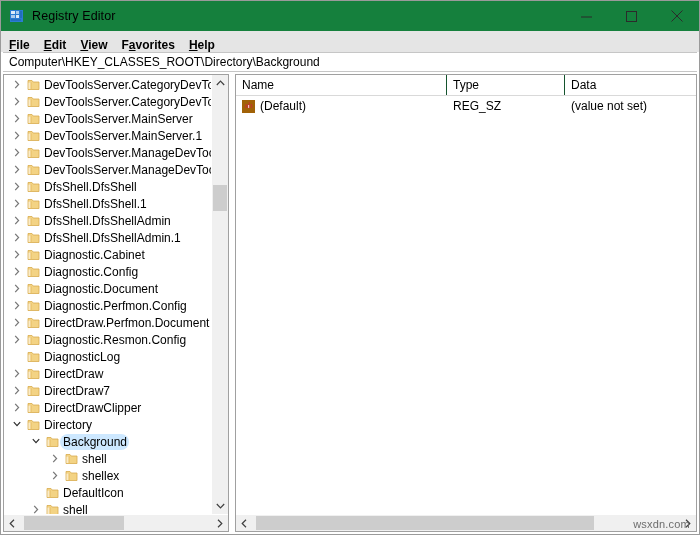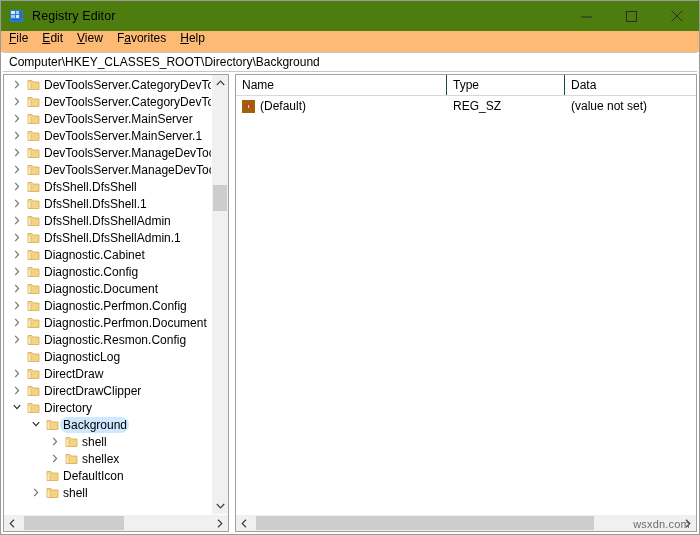--- a/index.html
+++ b/index.html
@@ -23,21 +23,21 @@
     box-sizing: border-box;
     border: 1px solid #9a9a9a;
     display: flex;
     flex-direction: column;
   }
 
   
   .titlebar {
     height: 30px;
     min-height: 30px;
-    background: #4d7c0f;
+    background: #15803d;
     display: flex;
     align-items: center;
     position: relative;
     text-align: center;
   }
   .title-icon {
     width: 16px;
     height: 16px;
     margin-left: 8px;
     margin-right: 7px;
@@ -63,23 +63,24 @@
     align-items: center;
     justify-content: center;
   }
   .wbtn svg { display: block; }
 
   
   .menubar {
     height: 21px;
     min-height: 21px;
     display: flex;
-    align-items: flex-start;
+    align-items: flex-end;
     padding-left: 8px;
-    background: #fdba74;
+    background: #e5e5e5;
+    font-weight: bold;
   }
   .menuitem {
     font-size: 12px;
     color: #000000;
     margin-right: 14px;
     white-space: nowrap;
     line-height: 14px;
   }
   .menuitem u { text-decoration: underline; }
 
@@ -596,21 +597,21 @@
                     <polyline points="2.2,0.8 5.6,4.5 2.2,8.2" fill="none" stroke="#777777" stroke-width="1.2"></polyline>
                   </svg>
                 </div>
                 <div class="folder">
                   <svg width="13" height="12" viewBox="0 0 13 12">
                     <path d="M1 1.5 L5 1.5 L6.2 3 L12 3 L12 10.5 L1 10.5 Z" fill="#f3d384" stroke="#d8ab4e" stroke-width="0.8"></path>
                     <rect x="1.4" y="3.6" width="2.2" height="6.4" fill="#ffffff" opacity="0.55"></rect>
                     <rect x="3.6" y="3.4" width="1.1" height="6.8" fill="#e8c06a" opacity="0.9"></rect>
                   </svg>
                 </div>
-                <div class="tlabel">Diagnostic.Perfmon.Document</div>
+                <div class="tlabel">DirectDraw.Perfmon.Document</div>
               </div>
               <div class="trow">
                 <div class="tindent" style="width: 5px;"></div>
                 <div class="chev">
                   <svg width="8" height="9" viewBox="0 0 8 9">
                     <polyline points="2.2,0.8 5.6,4.5 2.2,8.2" fill="none" stroke="#777777" stroke-width="1.2"></polyline>
                   </svg>
                 </div>
                 <div class="folder">
                   <svg width="13" height="12" viewBox="0 0 13 12">
@@ -641,20 +642,36 @@
                   </svg>
                 </div>
                 <div class="folder">
                   <svg width="13" height="12" viewBox="0 0 13 12">
                     <path d="M1 1.5 L5 1.5 L6.2 3 L12 3 L12 10.5 L1 10.5 Z" fill="#f3d384" stroke="#d8ab4e" stroke-width="0.8"></path>
                     <rect x="1.4" y="3.6" width="2.2" height="6.4" fill="#ffffff" opacity="0.55"></rect>
                     <rect x="3.6" y="3.4" width="1.1" height="6.8" fill="#e8c06a" opacity="0.9"></rect>
                   </svg>
                 </div>
                 <div class="tlabel">DirectDraw</div>
+              </div>
+              <div class="trow">
+                <div class="tindent" style="width: 5px;"></div>
+                <div class="chev">
+                  <svg width="8" height="9" viewBox="0 0 8 9">
+                    <polyline points="2.2,0.8 5.6,4.5 2.2,8.2" fill="none" stroke="#777777" stroke-width="1.2"></polyline>
+                  </svg>
+                </div>
+                <div class="folder">
+                  <svg width="13" height="12" viewBox="0 0 13 12">
+                    <path d="M1 1.5 L5 1.5 L6.2 3 L12 3 L12 10.5 L1 10.5 Z" fill="#f3d384" stroke="#d8ab4e" stroke-width="0.8"></path>
+                    <rect x="1.4" y="3.6" width="2.2" height="6.4" fill="#ffffff" opacity="0.55"></rect>
+                    <rect x="3.6" y="3.4" width="1.1" height="6.8" fill="#e8c06a" opacity="0.9"></rect>
+                  </svg>
+                </div>
+                <div class="tlabel">DirectDraw7</div>
               </div>
               <div class="trow">
                 <div class="tindent" style="width: 5px;"></div>
                 <div class="chev">
                   <svg width="8" height="9" viewBox="0 0 8 9">
                     <polyline points="2.2,0.8 5.6,4.5 2.2,8.2" fill="none" stroke="#777777" stroke-width="1.2"></polyline>
                   </svg>
                 </div>
                 <div class="folder">
                   <svg width="13" height="12" viewBox="0 0 13 12">

